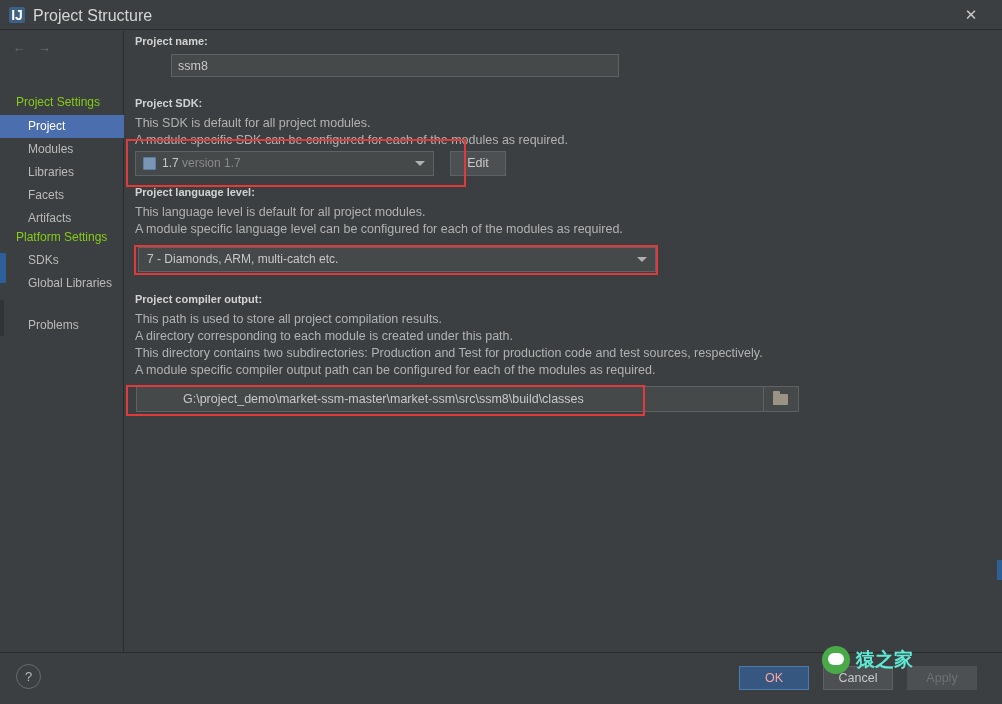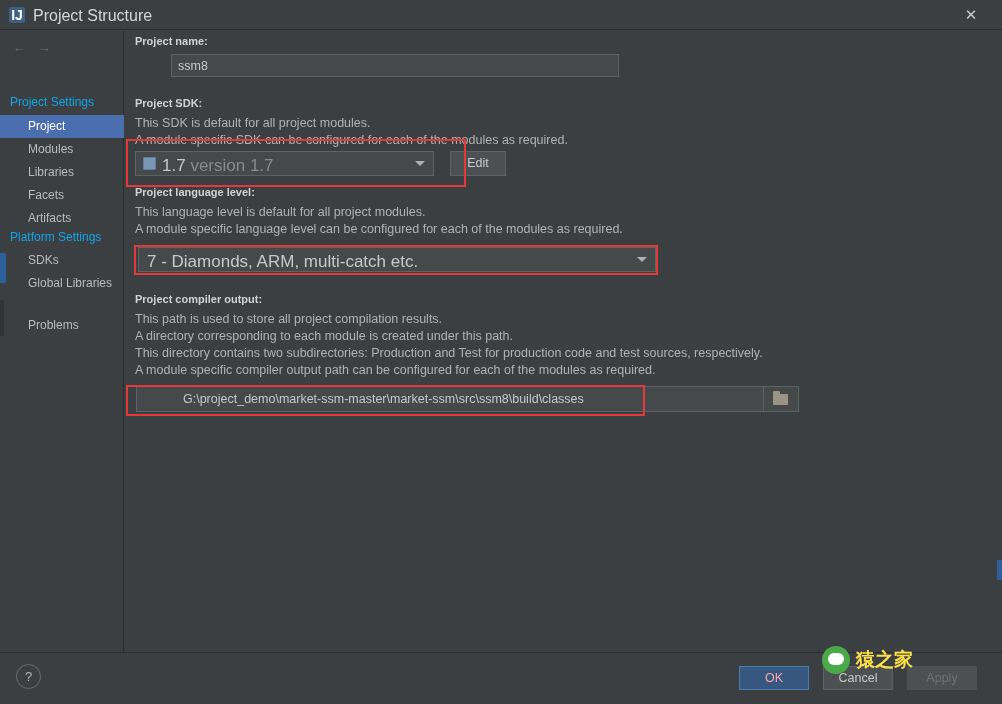--- a/index.html
+++ b/index.html
@@ -41,21 +41,21 @@
     position: absolute; left: 0; top: 31px; width: 124px; height: 621px;
     background: #3c3f41;
     border-right: 1px solid #2b2b2b;
   }
   .nav-arrows { position: absolute; left: 8px; top: 8px; width: 60px; height: 18px; }
   .nav-arrows span {
     display: inline-block; width: 22px; height: 18px; line-height: 18px;
     text-align: center; color: #6e7173; font-size: 13px;
   }
   .side-group {
-    position: absolute; left: 10px; font-size: 12px; color: #0ea5e9;
+    position: absolute; left: 16px; font-size: 12px; color: #84cc16;
   }
   .side-item {
     position: absolute; left: 0; width: 124px; height: 23px; line-height: 23px;
     padding-left: 28px; font-size: 12px; color: #bbbbbb;
   }
   .side-item.selected { background: #4b6eaf; color: #ffffff; }
 
   .sb-left-strip {
     position: absolute; left: 0; top: 253px; width: 6px; height: 30px; background: #2d6099;
   }
@@ -73,21 +73,21 @@
   .lbl-bold { font-weight: bold; color: #d2d2d2; font-size: 11px; }
   .lbl-norm { color: #b2b2b2; font-size: 12.5px; }
 
   .txtfield {
     background: #45494a; border: 1px solid #5e6264; color: #c8c8c8;
     font-size: 12.5px; padding: 3px 6px; height: 23px; line-height: 15px;
   }
 
   .combo {
     position: relative; background: #45494a; border: 1px solid #5e6264;
-    height: 25px; color: #c8c8c8; font-size: 17px; text-align: center;
+    height: 25px; color: #c8c8c8; font-size: 12px; text-align: center;
   }
   .combo .combo-text { position: absolute; left: 8px; top: 4px; white-space: nowrap; }
   .combo .arrow {
     position: absolute; right: 8px; top: 9px; width: 0; height: 0;
     border-left: 5px solid transparent; border-right: 5px solid transparent;
     border-top: 5px solid #b0b0b0;
   }
   .sdk-ico {
     position: absolute; left: 7px; top: 5px; width: 13px; height: 13px;
     background: #7b95b5; border: 1px solid #5a7ea6; border-radius: 1px;
@@ -136,21 +136,21 @@
   .wm { position: absolute; right: 10px; top: 644px; width: 170px; height: 34px; }
   .wm-circle {
     position: absolute; left: 0; top: 2px; width: 28px; height: 28px; border-radius: 50%;
     background: #4aaa4a;
   }
   .wm-circle .wmc {
     position: absolute; left: 6px; top: 7px; width: 16px; height: 12px;
     background: #ffffff; border-radius: 7px;
   }
   .wm-text {
-    position: absolute; left: 34px; top: 3px; color: #fde047;
+    position: absolute; left: 34px; top: 3px; color: #5eead4;
     font-size: 19px; font-weight: bold;
   }
   .scroll-right {
     position: absolute; right: 0; top: 560px; width: 5px; height: 20px; background: #2d6099;
   }
 </style>
 </head>
 <body>
 
 <div id="root">

